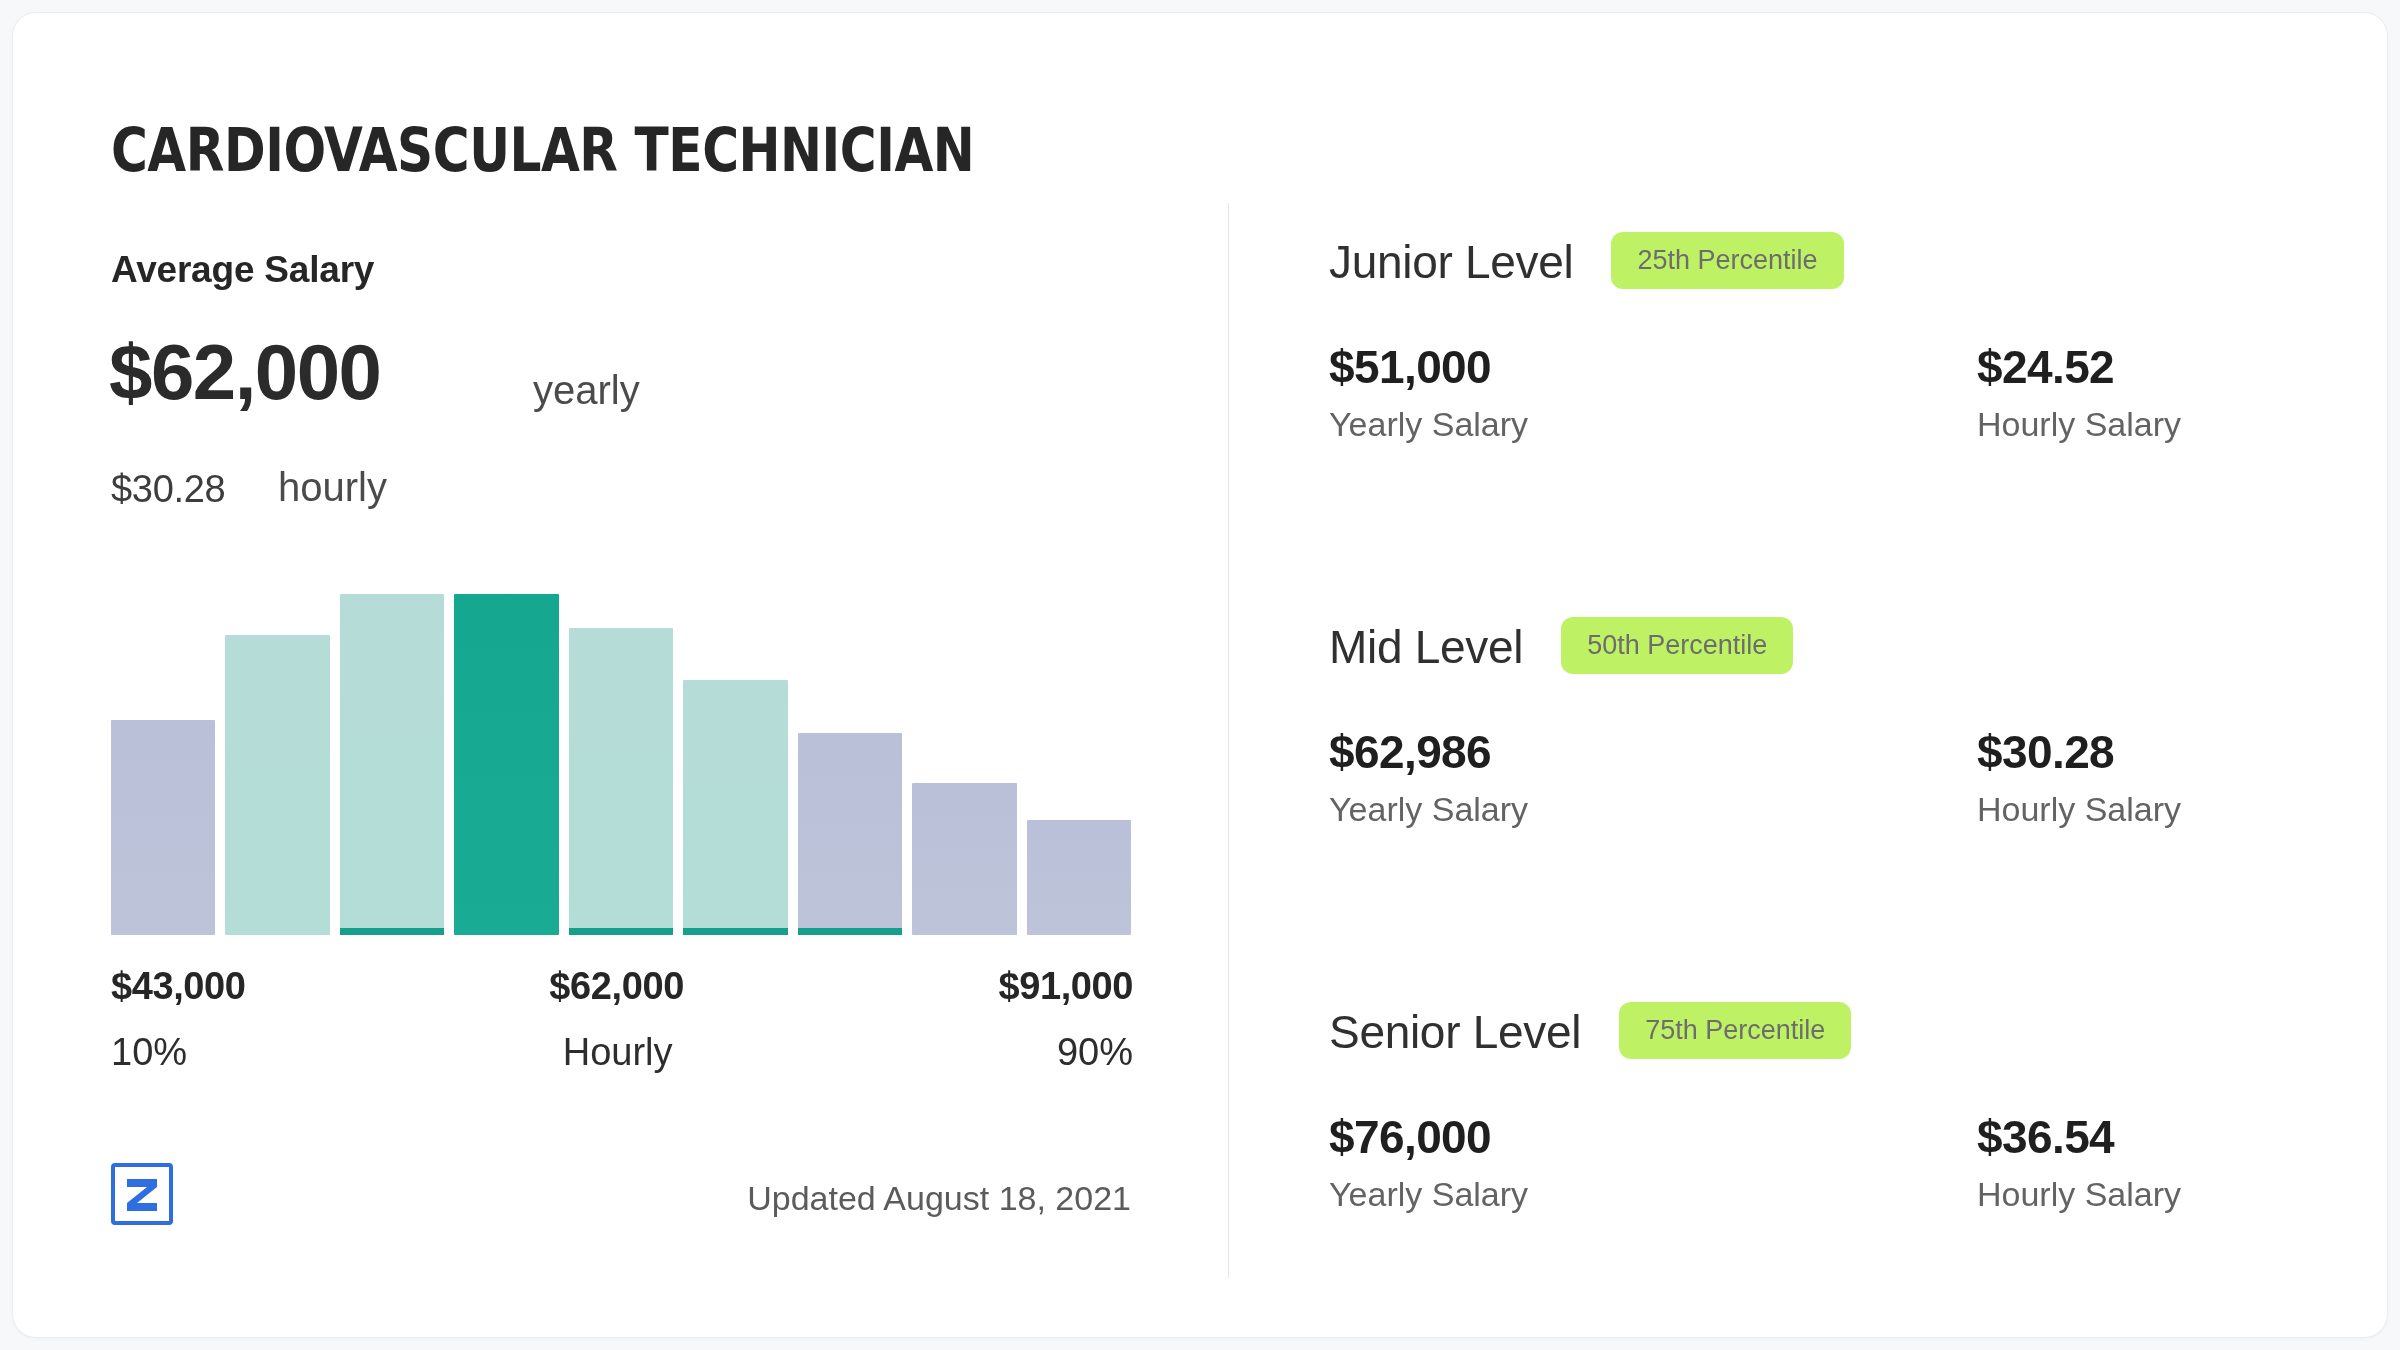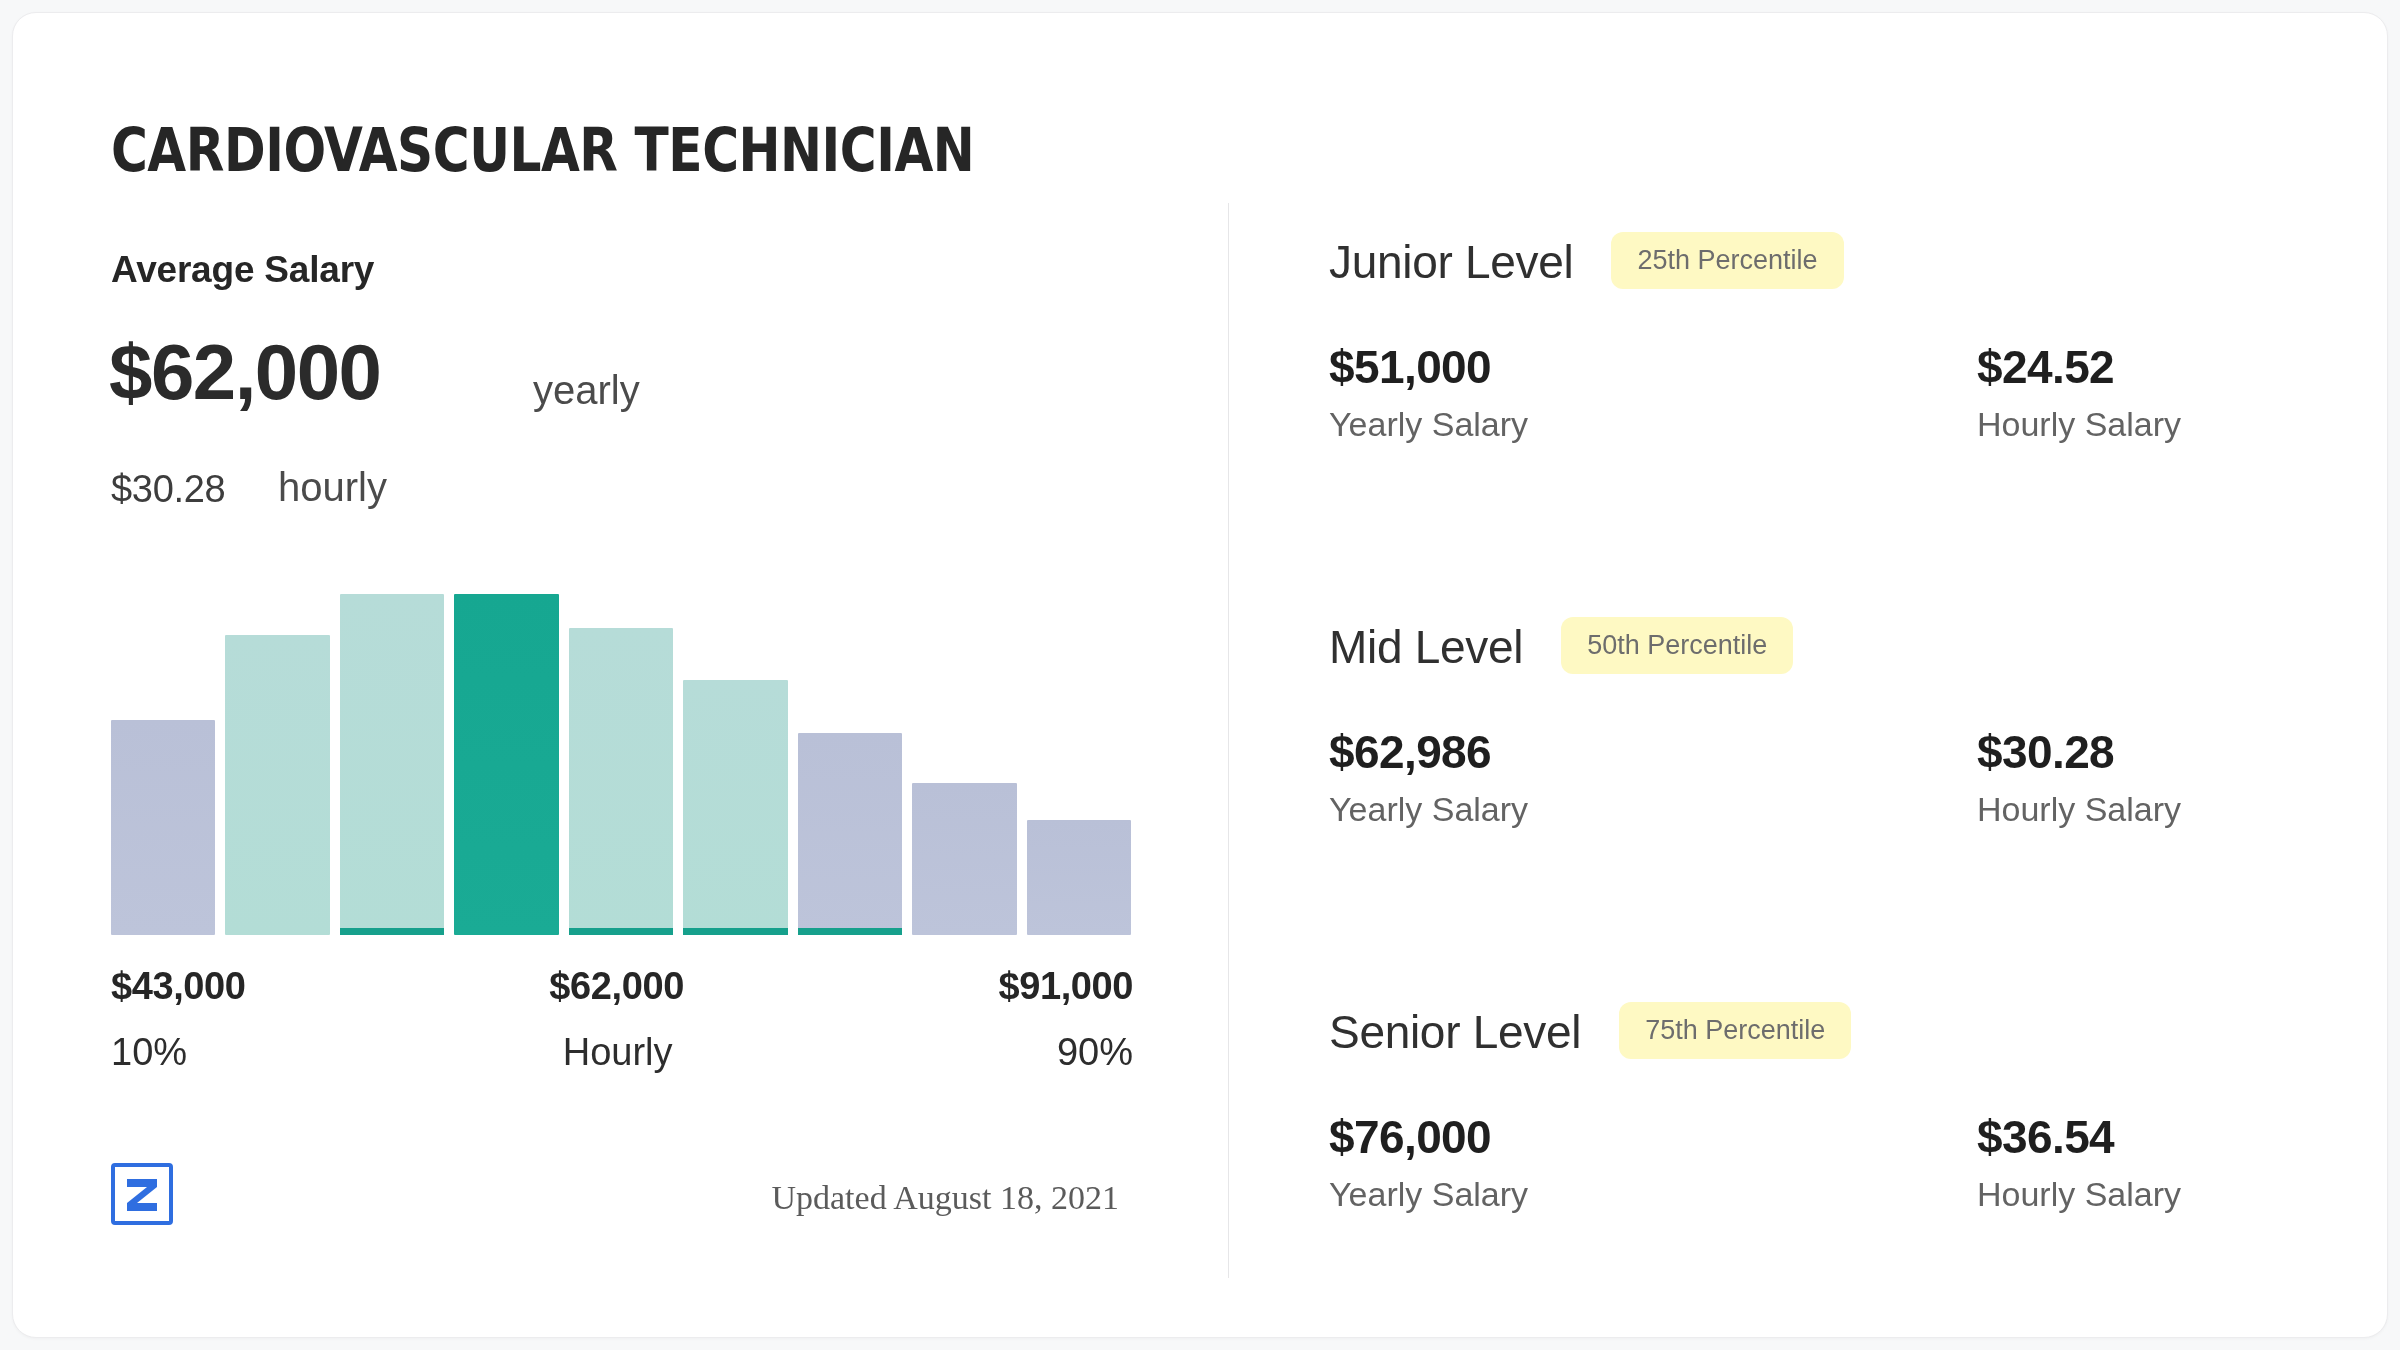--- a/index.html
+++ b/index.html
@@ -113,43 +113,43 @@
     position:relative;box-sizing:border-box;background:#ffffff;
   }
   .logo-text{display:flex;flex-direction:column;line-height:1;}
   .logo-word{
     font-size:40px;font-weight:bold;letter-spacing:5px;color:#1f1f1f;
   }
   .logo-sub{
     font-size:13px;letter-spacing:5.2px;color:#4a4a4a;margin-top:7px;font-weight:bold;
   }
   .updated{
-    position:absolute;right:12px;top:16px;
-    font-size:34px;color:#5b5b5b;font-weight:400;white-space:nowrap;font-family:Liberation Serif, serif;
+    position:absolute;right:0;top:16px;
+    font-size:34px;color:#5b5b5b;font-weight:400;white-space:nowrap;
   }
 
   
   .divider{
     position:absolute;left:1215px;top:190px;width:1px;height:1075px;
     background:#e6e6e8;
   }
 
   
   .right{position:absolute;left:1216px;top:0;width:1160px;height:1326px;}
   .level{position:absolute;left:100px;width:960px;}
   .level-0{top:210px;}
   .level-1{top:595px;}
   .level-2{top:980px;}
 
   .level-head{display:flex;align-items:flex-end;gap:38px;height:66px;}
   .level-name{
     font-size:46px;color:#303030;font-weight:400;letter-spacing:-0.3px;white-space:nowrap;
   }
   .pill{
-    background:#fef9c3;border-radius:12px;
+    background:#bef264;border-radius:12px;
     padding:13px 26px;
     font-size:27px;color:#6d6d6d;font-weight:400;white-space:nowrap;
   }
   .level-body{position:relative;margin-top:52px;height:130px;}
   .stat{position:absolute;top:0;}
   .stat.yearly{left:0;}
   .stat.hourly{left:648px;}
   .stat-val{
     font-size:46px;font-weight:bold;color:#1f1f1f;letter-spacing:-0.6px;line-height:52px;
     white-space:nowrap;

